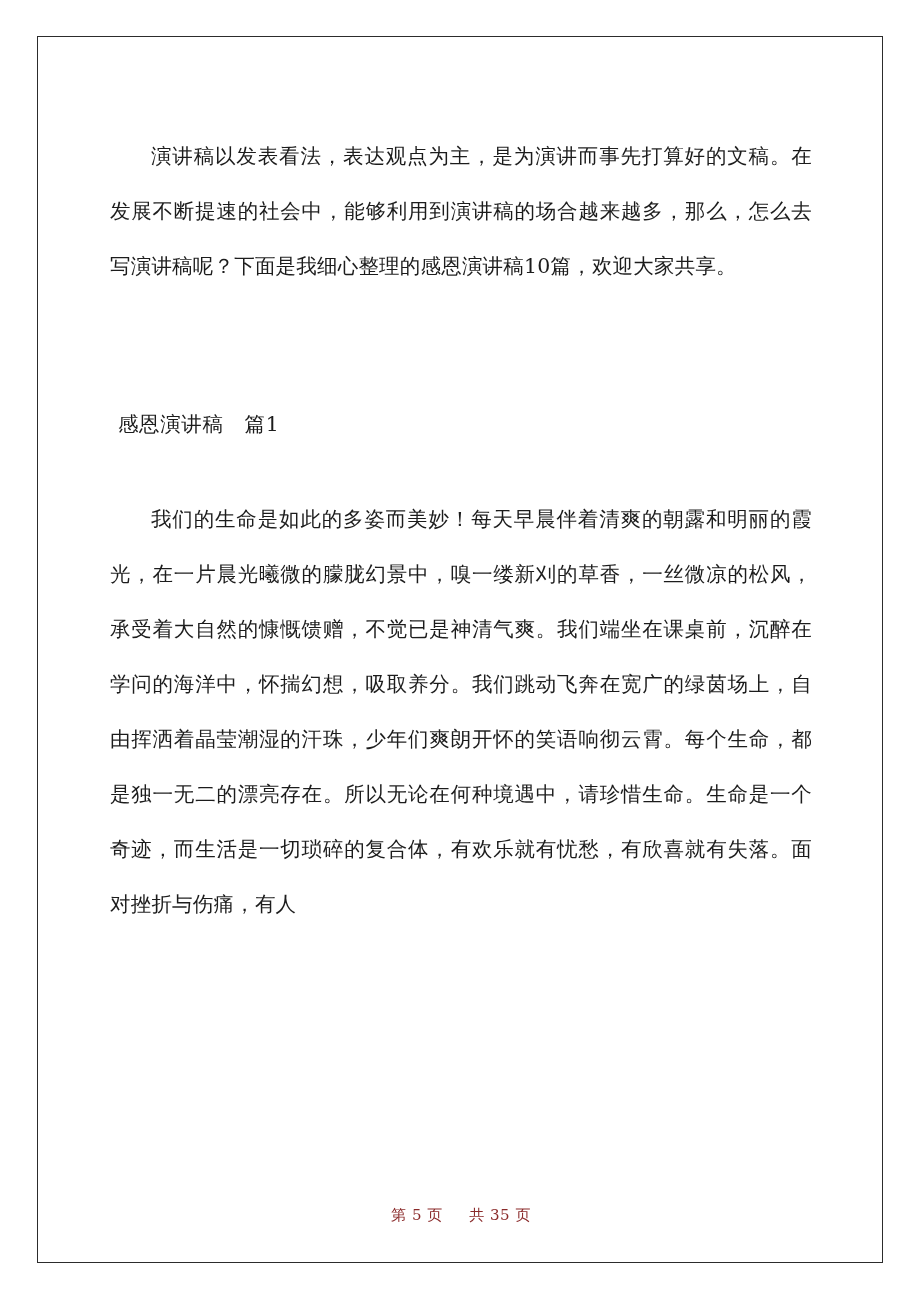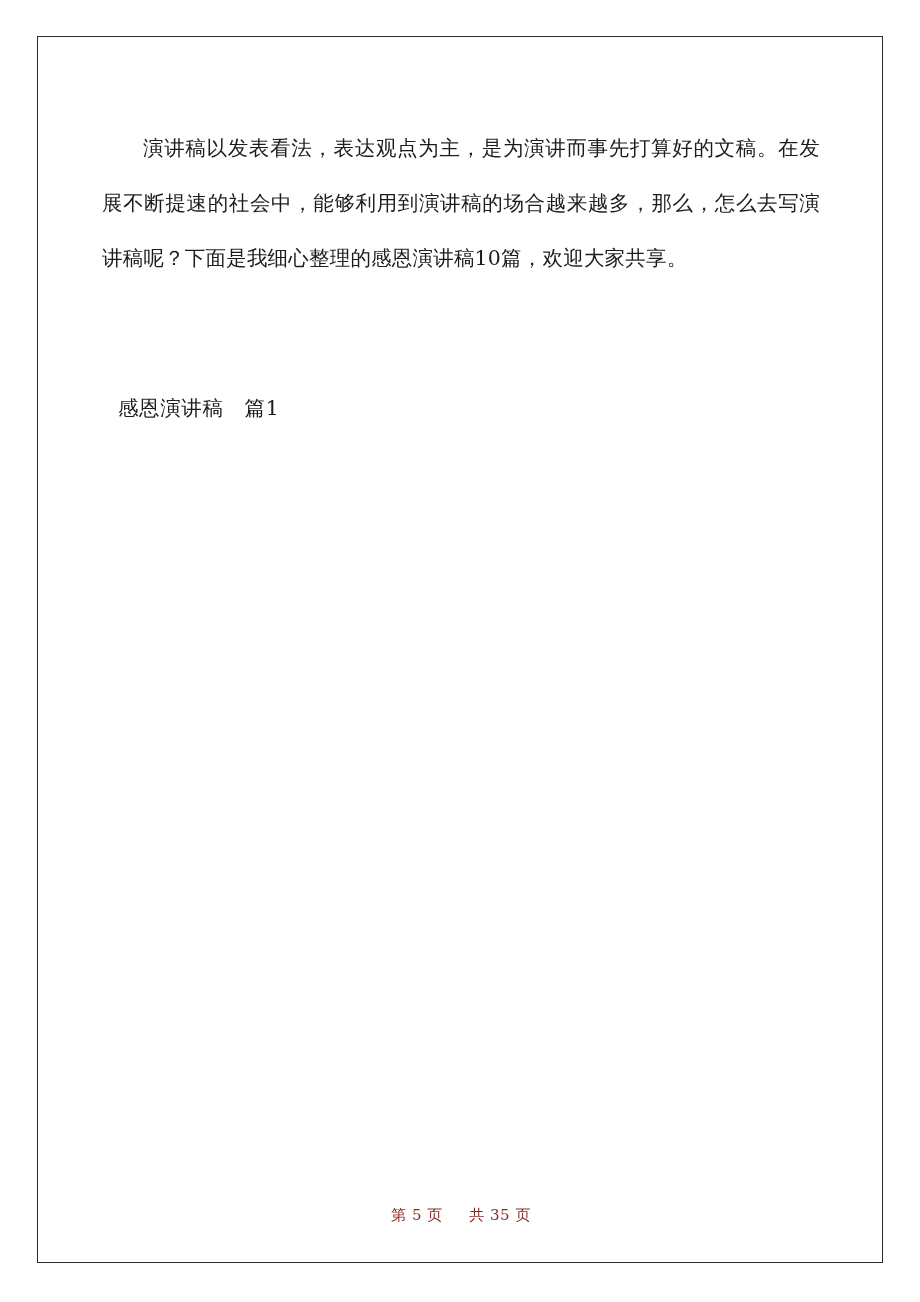--- a/index.html
+++ b/index.html
@@ -42,21 +42,21 @@
     letter-spacing: 1.2px;
     margin: 0 0 20px 0;
     font-weight: normal;
     white-space: nowrap;
   }
 
   .para {
     font-size: 20.5px;
     line-height: 55px;
     color: #1c1c1c;
-    margin: 0;
+    margin: 8px;
     text-align: justify;
     text-justify: inter-ideograph;
     text-indent: 41px;
     letter-spacing: 0.2px;
   }
 
   .section-head {
     font-size: 20.5px;
     line-height: 40px;
     color: #1c1c1c;
@@ -95,20 +95,21 @@
     <p class="para">演讲稿以发表看法，表达观点为主，是为演讲而事先打算好的文稿。在发展不断提速的社会中，能够利用到演讲稿的场合越来越多，那么，怎么去写演讲稿呢？下面是我细心整理的感恩演讲稿10篇，欢迎大家共享。</p>
 
     <div class="gap-lg"></div>
 
     <div class="section-head">感恩演讲稿　篇1</div>
 
     <div class="gap-sm"></div>
 
 
 
+    <p class="para">我们的生命是如此的多姿而美妙！每天早晨伴着清爽的朝露和明丽的霞光，在一片晨光曦微的朦胧幻景中，嗅一缕新刈的草香，一丝微凉的松风，承受着大自然的慷慨馈赠，不觉已是神清气爽。我们端坐在课桌前，沉醉在学问的海洋中，怀揣幻想，吸取养分。我们跳动飞奔在宽广的绿茵场上，自由挥洒着晶莹潮湿的汗珠，少年们爽朗开怀的笑语响彻云霄。每个生命，都是独一无二的漂亮存在。所以无论在何种境遇中，请珍惜生命。生命是一个奇迹，而生活是一切琐碎的复合体，有欢乐就有忧愁，有欣喜就有失落。面对挫折与伤痛，有人</p>
 
   </div>
 
   <div id="footer" style="color: rgb(138, 42, 42);">
     <span>第 5 页</span>
     <span class="sep"></span>
     <span>共 35 页</span>
   </div>
 
 </div>

